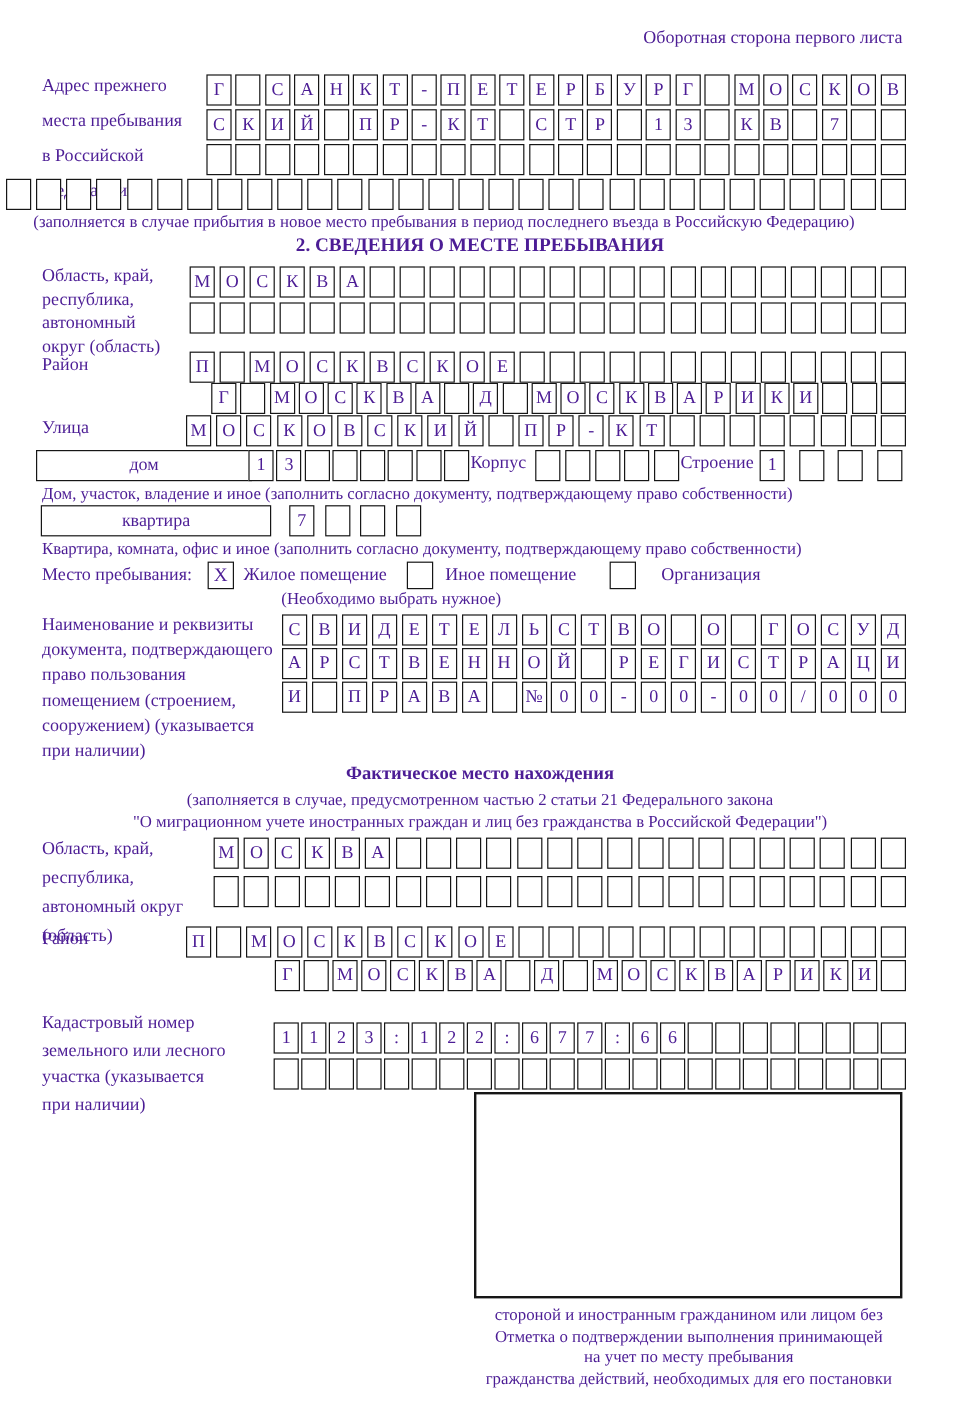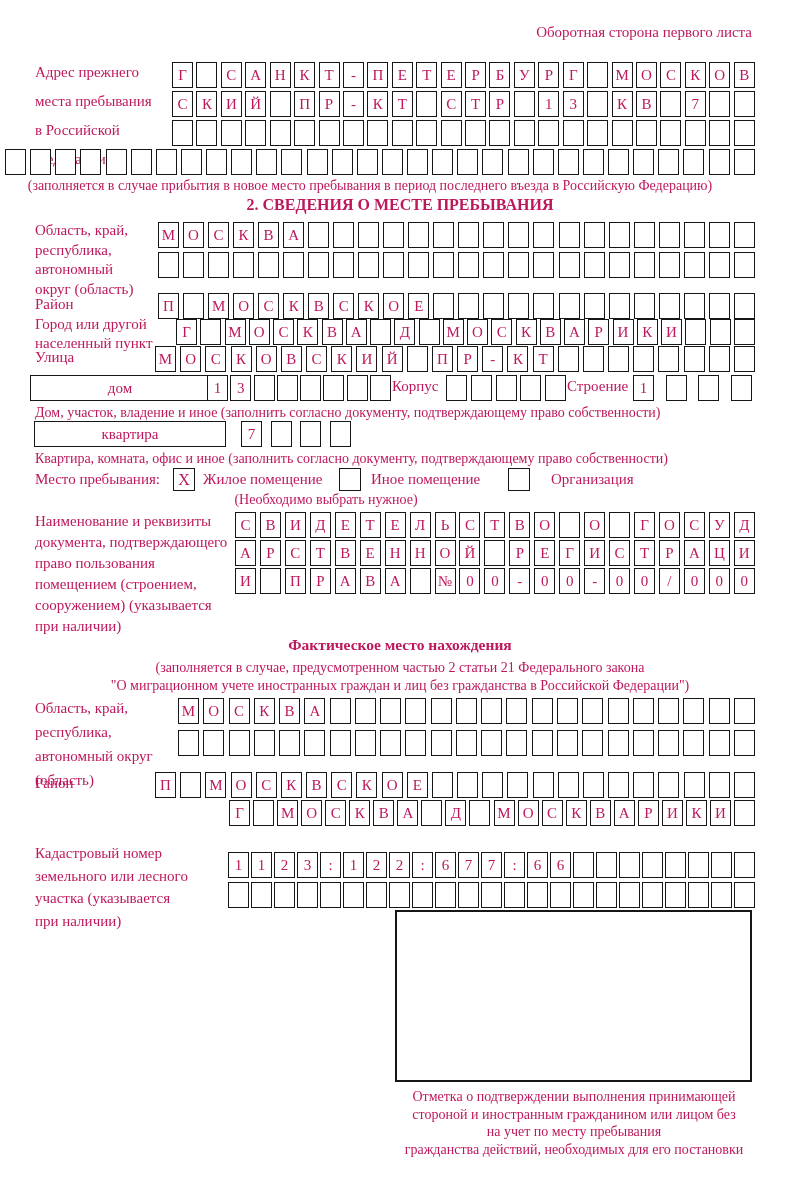--- a/index.html
+++ b/index.html
@@ -1,17 +1,17 @@
 <!DOCTYPE html>
 <html><head>
 <meta charset="utf-8">
 <style>
   html,body{margin:0;padding:0;background:#ffffff;}
   .page{position:relative;width:800px;height:1180px;background:#ffffff;
-        font-family:"Liberation Serif",serif;color:#be185d;overflow:hidden;}
+        font-family:"Liberation Serif",serif;color:#4c1d95;overflow:hidden;}
   .txt{position:absolute;font-size:15px;white-space:nowrap;}
   .cap{position:absolute;font-size:14px;white-space:nowrap;}
   .center{text-align:center;}
   .right{text-align:right;}
   .bold{font-weight:bold;}
   .lbl{position:absolute;font-size:15px;}
   .lbl div{white-space:nowrap;}
   .cellrow{position:absolute;display:flex;justify-content:space-between;}
   .cell{width:21px;height:26px;border:1.7px solid #161616;box-sizing:border-box;
         background:#fff;display:flex;align-items:center;justify-content:center;
@@ -230,24 +230,20 @@
       <div class="cell"></div>
       <div class="cell"></div>
       <div class="cell"></div>
       <div class="cell"></div>
       <div class="cell"></div>
       <div class="cell"></div>
       <div class="cell"></div>
       <div class="cell"></div>
     </div>
 
-  <div class="lbl" style="left:35px;top:315px;line-height:19px">
-    <div>Город или другой</div>
-    <div>населенный пункт</div>
-  </div>
   <div class="cellrow" style="left:176px;top:319px;width:579px">
       <div class="cell">Г</div>
       <div class="cell"></div>
       <div class="cell">М</div>
       <div class="cell">О</div>
       <div class="cell">С</div>
       <div class="cell">К</div>
       <div class="cell">В</div>
       <div class="cell">А</div>
       <div class="cell"></div>
@@ -590,19 +586,19 @@
       <div class="cell"></div>
       <div class="cell"></div>
       <div class="cell"></div>
       <div class="cell"></div>
       <div class="cell"></div>
       <div class="cell"></div>
     </div>
 
   <div class="stampbox" style="left:395px;top:910px;width:357px;height:172px"></div>
   <div class="multiline" style="left:378px;top:1088px;width:392px">
+    <div>стороной и иностранным гражданином или лицом без</div>
     <div>Отметка о подтверждении выполнения принимающей</div>
-    <div>стороной и иностранным гражданином или лицом без</div>
     <div>на учет по месту пребывания</div>
     <div>гражданства действий, необходимых для его постановки</div>
   </div>
 
 </div>
 
 </body></html>

